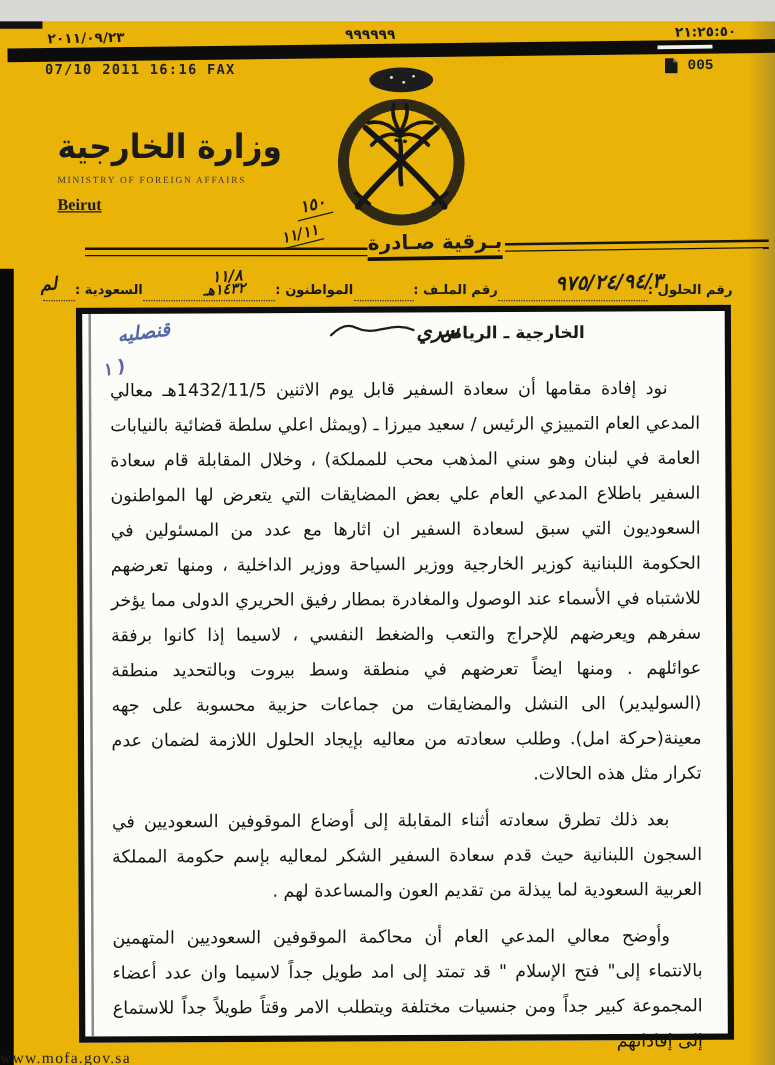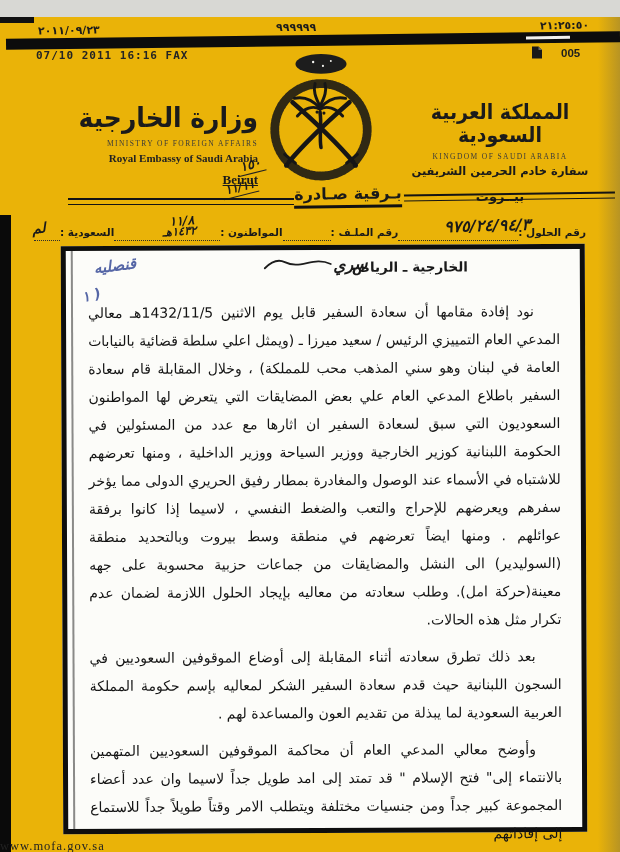--- a/index.html
+++ b/index.html
@@ -15,26 +15,26 @@
   .white-dash{position:absolute;left:520px;top:4px;width:44px;height:3px;background:#f2f2ef;}
   .bottom-bar-dark{position:absolute;left:0;top:844px;width:562px;height:8px;background:#4c4c4a;}
   .bottom-bar-light{position:absolute;left:562px;top:845px;width:58px;height:7px;background:#b9b9b4;}
 
   
   .stamp{position:absolute;font-weight:bold;font-size:11px;letter-spacing:1px;color:#1c1c1c;white-space:nowrap;}
   .stamp-date{left:38px;top:7px;transform:rotate(-1deg);}
   .stamp-center{left:276px;top:4px;letter-spacing:2px;}
   .stamp-time{left:540px;top:2px;transform:rotate(-1deg);}
   .fax-line{position:absolute;left:36px;top:32px;font-family:"DejaVu Sans Mono",monospace;font-weight:bold;font-size:11px;letter-spacing:1px;color:#242424;}
-  .page-badge{position:absolute;left:531px;top:29px;display:flex;align-items:center;gap:18px;
-    font-family:Liberation Sans, sans-serif;font-weight:bold;font-size:11.5px;color:#1e1e1e;}
+  .page-badge{position:absolute;left:531px;top:29px;display:flex;align-items:center;gap:7px;
+    font-family:Liberation Mono, monospace;font-weight:bold;font-size:11.5px;color:#1e1e1e;}
   .page-icon svg{display:block;}
 
   
-  .lh-left{position:absolute;left:46px;top:86px;width:212px;text-align:right;}
+  .lh-left{position:absolute;left:46px;top:86px;width:212px;text-align:left;}
   .lh-right{position:absolute;left:392px;top:84px;width:216px;text-align:center;}
   .callig{font-weight:bold;color:#1b1b1b;transform:scaleY(1.08);letter-spacing:.5px;}
   .callig-left{font-size:25px;}
   .callig-right{font-size:19px;}
   .en-small{font-family:"Liberation Serif","DejaVu Serif",serif;font-size:7.5px;letter-spacing:1.4px;color:#3a3a3a;margin-top:7px;white-space:nowrap;}
   .en-bold{font-family:"Liberation Serif","DejaVu Serif",serif;font-weight:bold;font-size:11px;color:#222;margin-top:4px;white-space:nowrap;}
   .en-city{font-family:"Liberation Serif","DejaVu Serif",serif;font-weight:bold;font-size:13px;margin-top:8px;text-decoration:underline;}
   .ar-sub{font-weight:bold;font-size:11.5px;margin-top:3px;}
   .ar-city{font-weight:bold;font-size:13px;margin-top:11px;}
   .emblem{position:absolute;left:262px;top:34px;width:118px;height:134px;}
@@ -107,21 +107,20 @@
           <path d="M1,0.5 h6.5 l3.5,3.5 v8.5 h-10 z" fill="#181818"></path>
           <path d="M7.5,0.5 l3.5,3.5 h-3.5 z" fill="#6a6a6a"></path>
         </svg>
     </span>
     <span>005</span>
   </div>
 
   <div class="lh-left">
     <div class="callig callig-left" dir="rtl">وزارة الخارجية</div>
     <div class="en-small">MINISTRY OF FOREIGN AFFAIRS</div>
-    <div class="en-bold">Royal Embassy of Saudi Arabia</div>
     <div class="en-city">Beirut</div>
   </div>
 
   <div class="hand hand-note-1" dir="rtl">١٥٠</div>
   <div class="hand hand-note-2" dir="ltr">١١/١١</div>
 
   <div class="emblem">
     <svg width="118" height="134" viewBox="0 0 120 136">
       <g fill="none" stroke="#161616" stroke-linecap="round">
         <ellipse cx="60" cy="13" rx="26" ry="10" fill="#1d1d1d" stroke="none"></ellipse>
@@ -141,26 +140,20 @@
         <path d="M27,113 Q50,86 89,52" stroke-width="4.6"></path>
         <path d="M93,113 Q70,86 31,52" stroke-width="4.6"></path>
         <path d="M23,105 l11,9" stroke-width="3"></path>
         <path d="M97,105 l-11,9" stroke-width="3"></path>
         <circle cx="25" cy="116" r="2.6" fill="#161616" stroke="none"></circle>
         <circle cx="95" cy="116" r="2.6" fill="#161616" stroke="none"></circle>
       </g>
     </svg>
   </div>
 
-  <div class="lh-right">
-    <div class="callig callig-right" dir="rtl">المملكة العربية السعودية</div>
-    <div class="en-small">KINGDOM OF SAUDI ARABIA</div>
-    <div class="ar-sub" dir="rtl">سفارة خادم الحرمين الشريفين</div>
-    <div class="ar-city" dir="rtl">بيــروت</div>
-  </div>
 
   <div class="rule rule-left"></div>
   <div class="tg-title" dir="rtl">بـرقية صـادرة</div>
   <div class="rule rule-right"></div>
 
   <div class="form-row">
     <span class="f-label">رقم الحلول :</span>
     <span class="dots sp-telno">
       <span class="hand hand-telno">٩٧٥/٢٤/٩٤/٣</span>
     </span>

